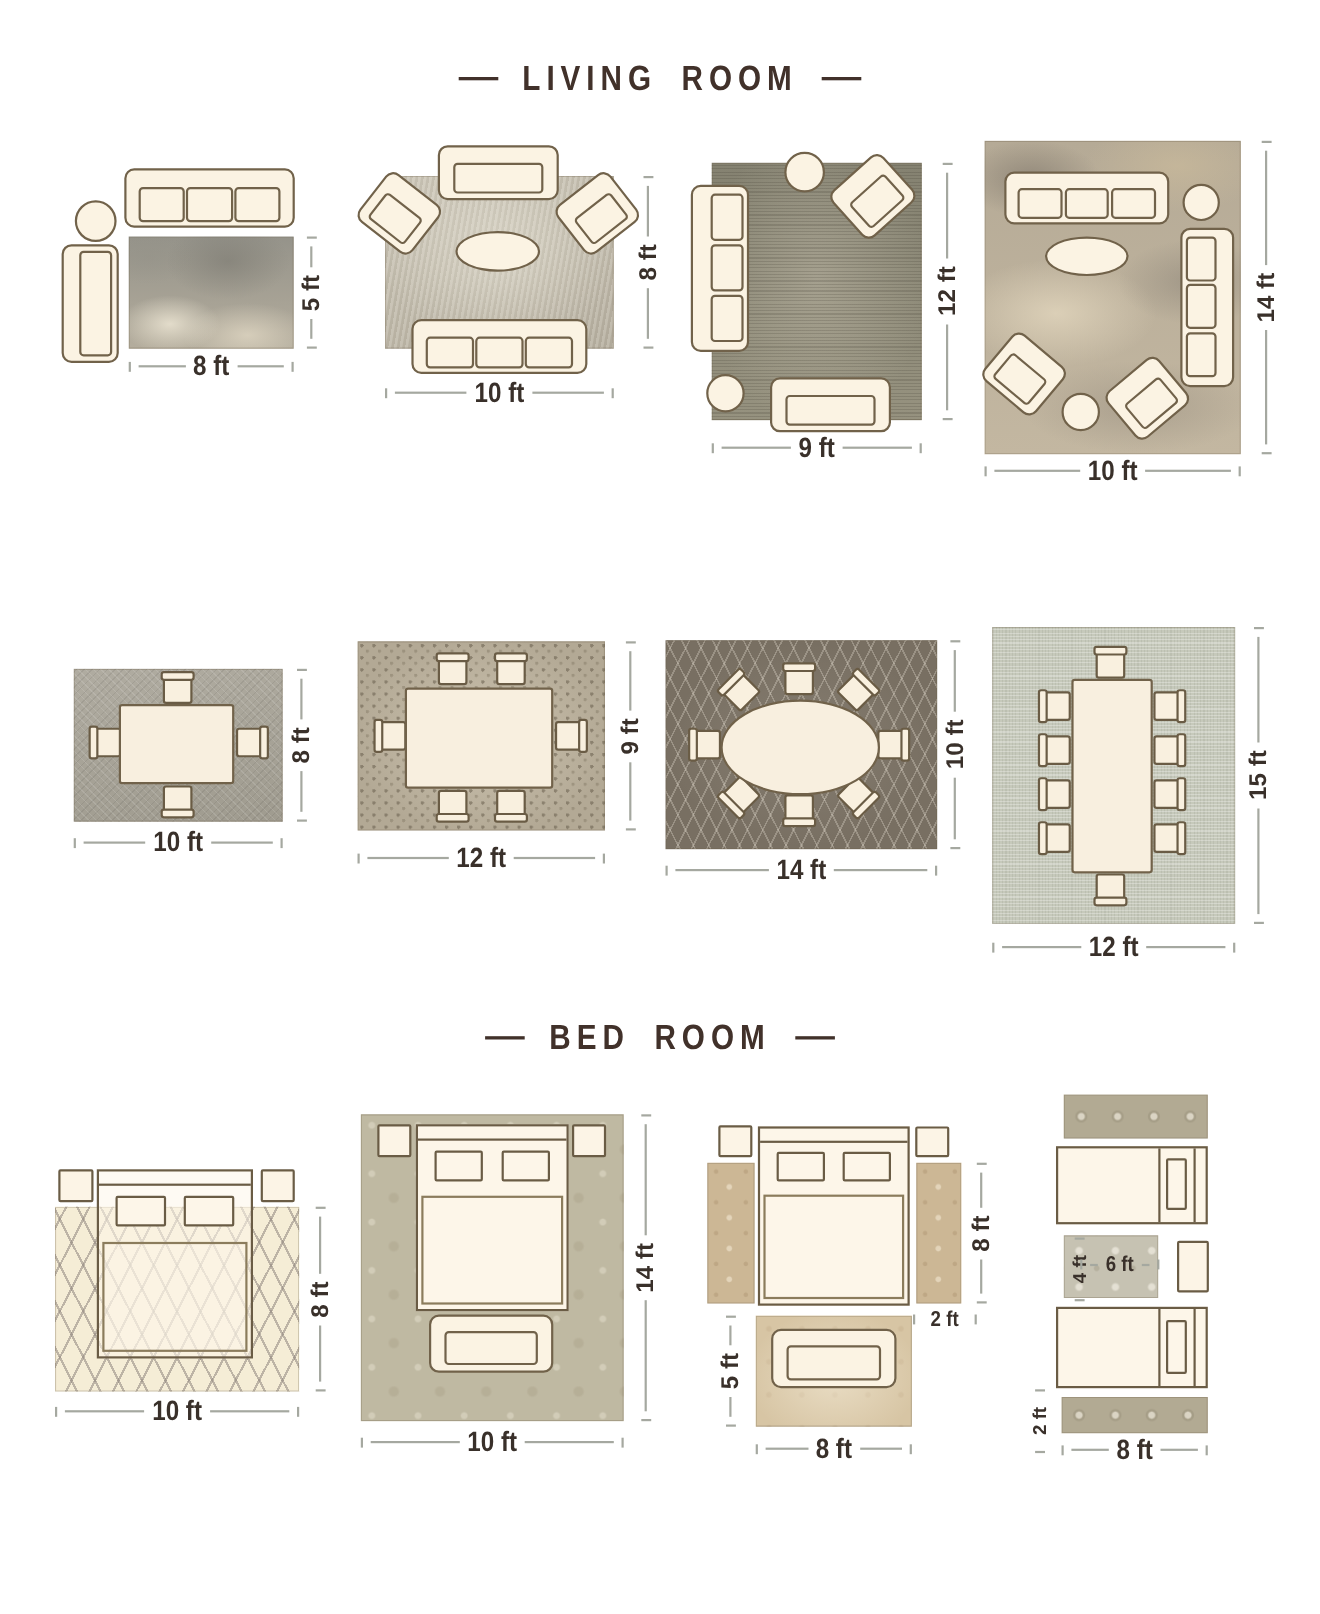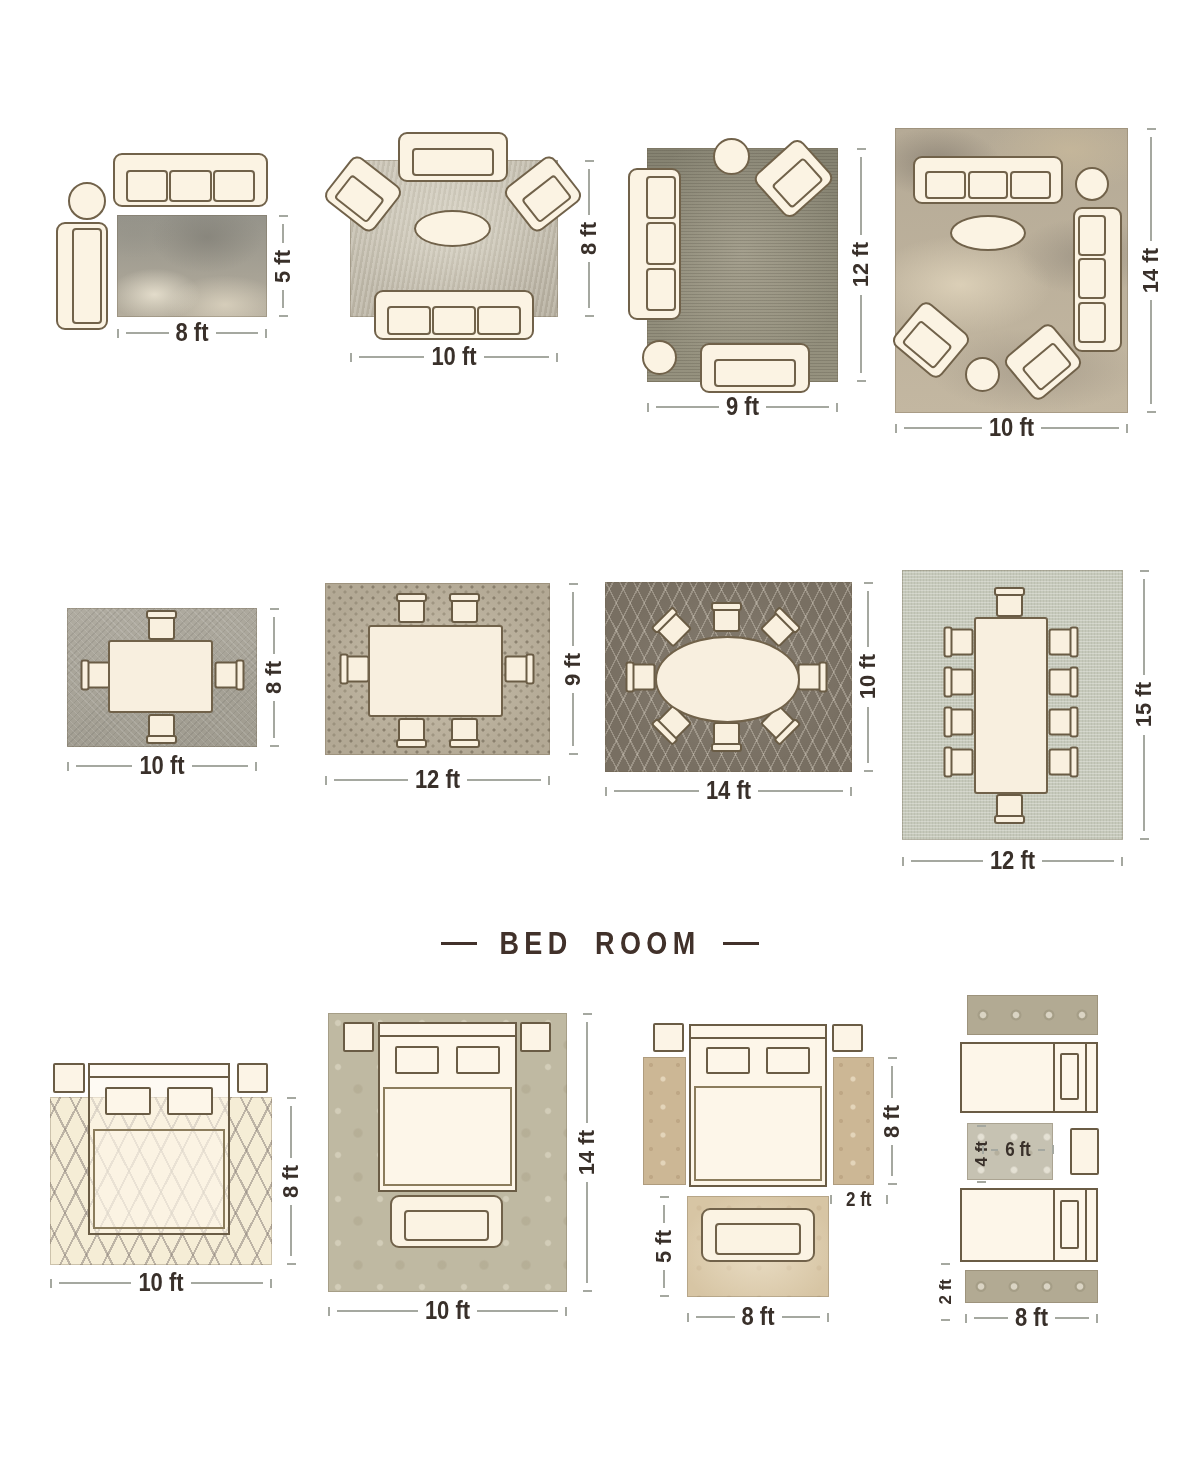--- a/index.html
+++ b/index.html
@@ -99,20 +99,25 @@
   .dim-v .ln{flex:1;width:2px;background:#a5a8a0;}
   .dim-v .tk{height:2px;width:9px;background:#a5a8a0;flex:0 0 auto;}
   .dim-v span{writing-mode:vertical-rl;transform:rotate(180deg);font-size:22px;font-weight:700;color:#39302a;line-height:1;white-space:nowrap;}
   .sm span{font-size:17px !important;}
 </style>
 </head>
 <body>
 
 <div class="canvas">
 
+  <div class="sec-title" style="top:56px;">
+    <span class="dash"></span>
+    <h2>LIVING ROOM</h2>
+    <span class="dash"></span>
+  </div>
 
   <div class="layout" style="left:50px;top:140px;width:252px;height:212px;">
     <div class="rug r-lr1" style="left:67px;top:75px;width:150px;height:102px;"></div>
     <div class="furn" style="left:63px;top:13px;width:155px;height:54px;">
       <i class="cush" style="left:7%;width:28%;top:30%;bottom:7%;"></i>
       <i class="cush" style="left:36%;width:28%;top:30%;bottom:7%;"></i>
       <i class="cush" style="left:65%;width:28%;top:30%;bottom:7%;"></i>
     </div>
     <div class="furn round" style="left:18px;top:42px;width:38px;height:38px;"></div>
     <div class="furn" style="left:6px;top:82px;width:52px;height:108px;">

